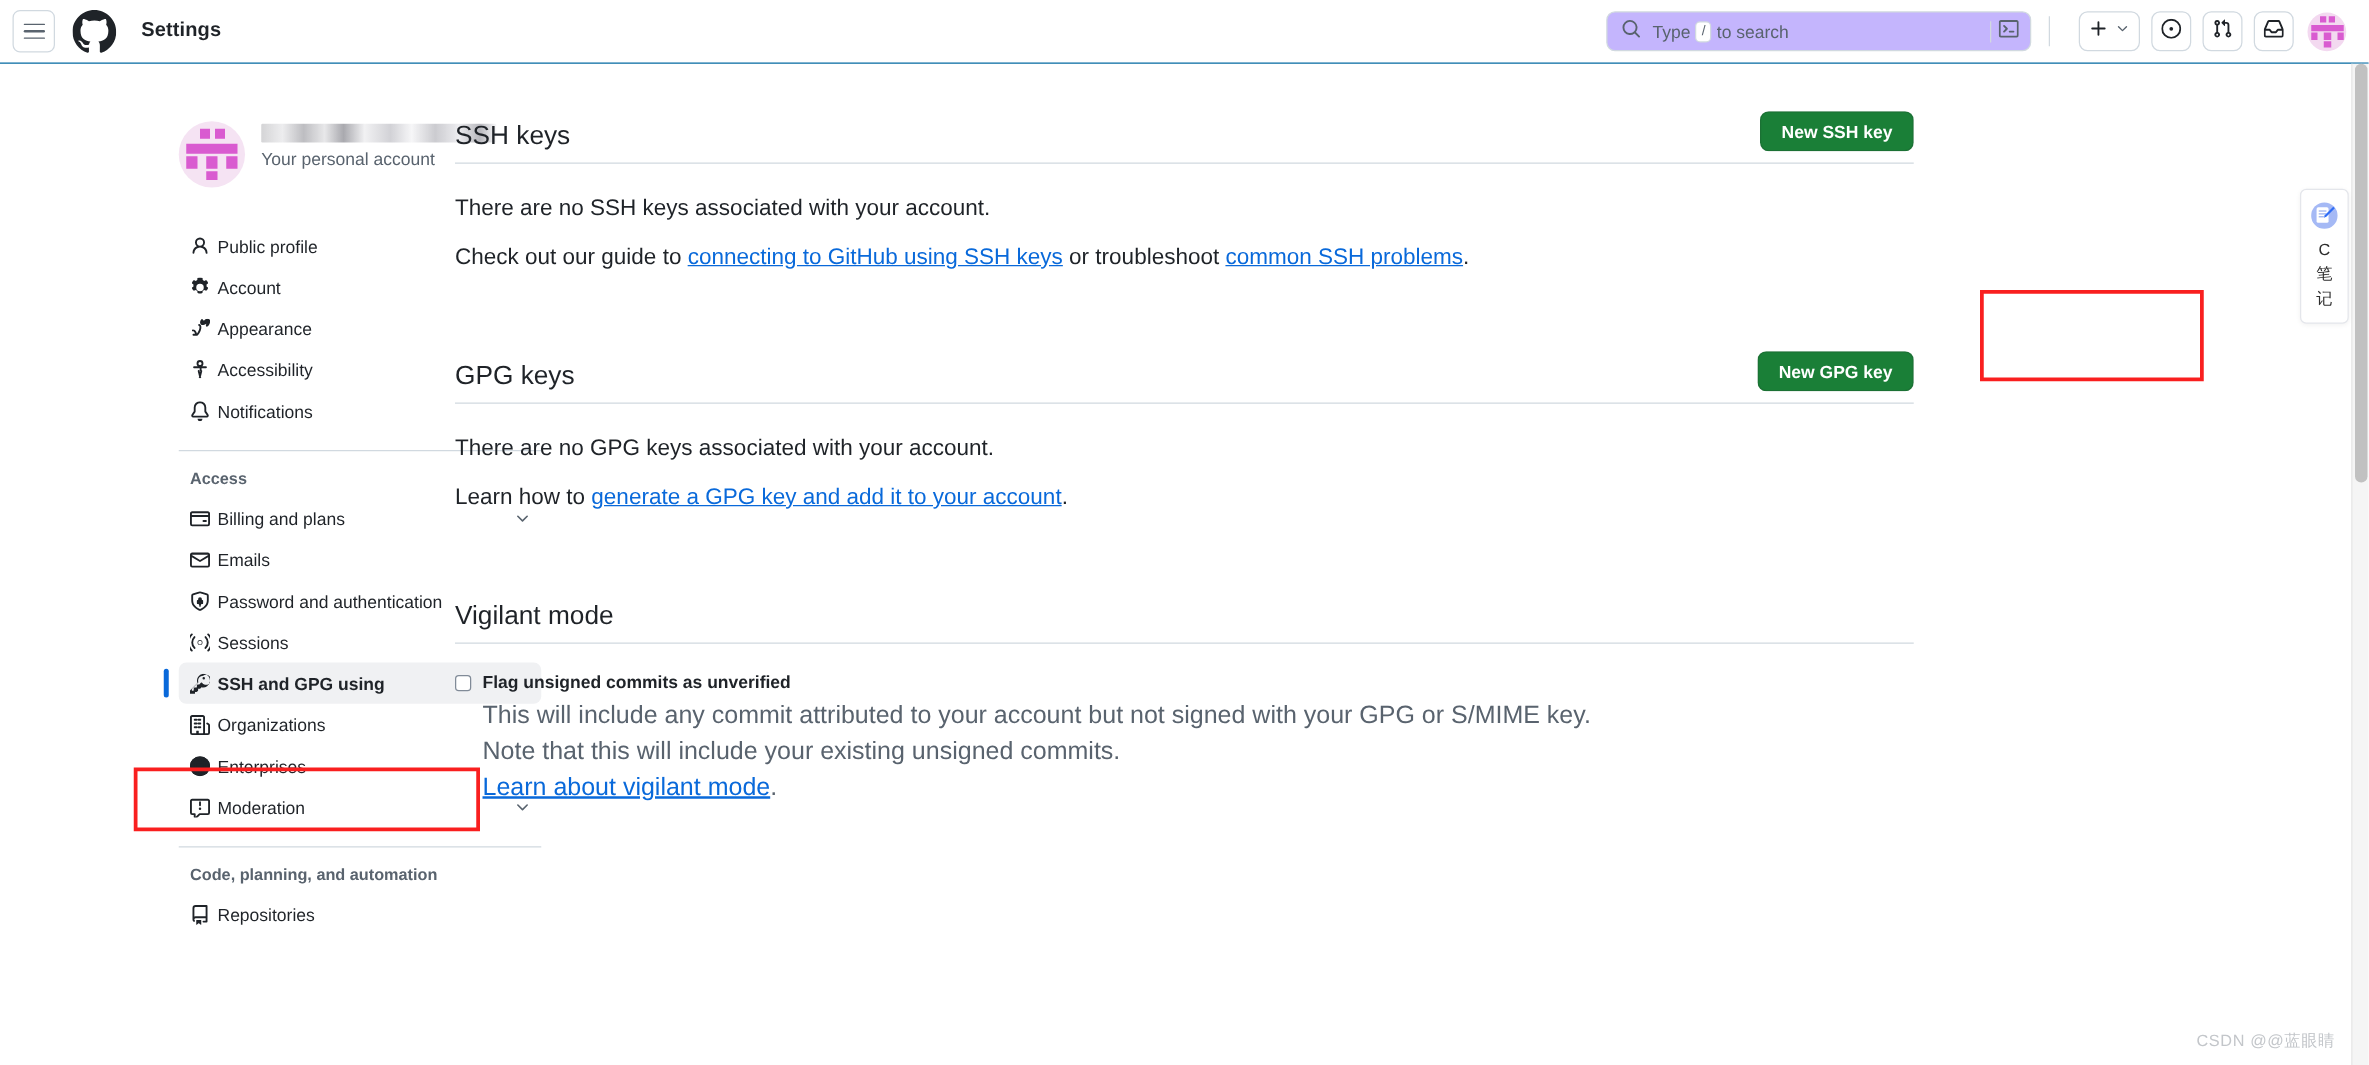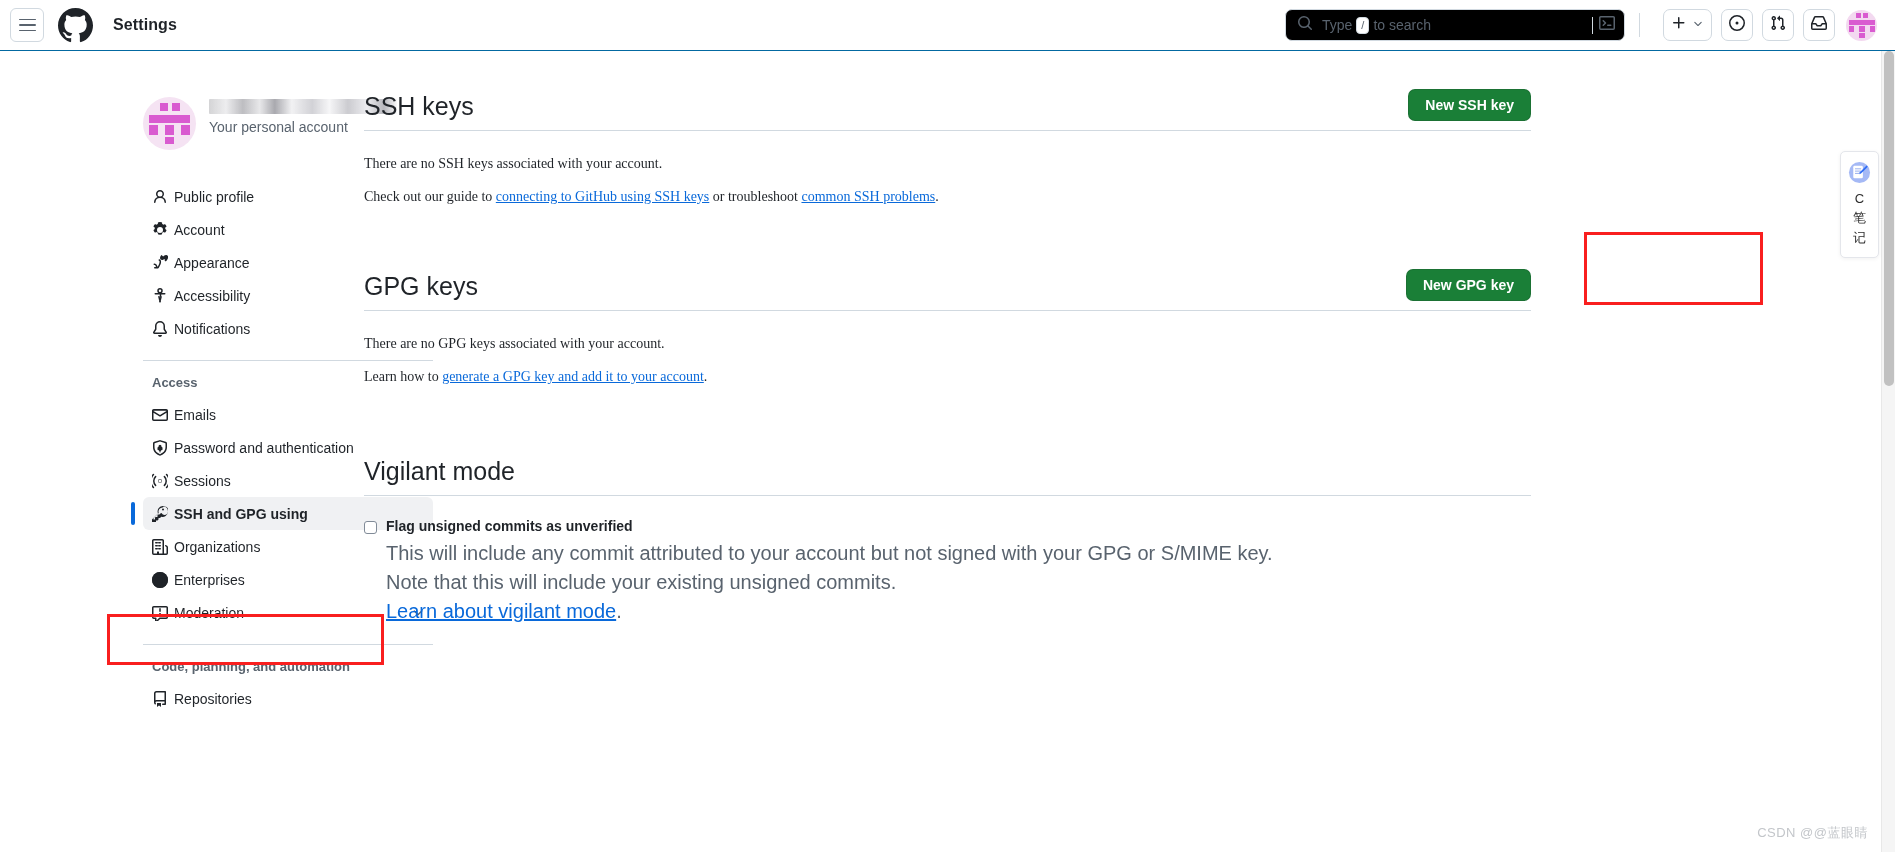--- a/index.html
+++ b/index.html
@@ -46,21 +46,21 @@
     display: flex;
     align-items: center;
     gap: 0;
   }
   .searchbox {
     width: 340px; height: 32px;
     border: 1px solid #d1d9e0;
     border-radius: 7px;
     display: flex; align-items: center;
     padding: 0 9px 0 11px;
-    background: #000000;
+    background: #c4b5fd;
     cursor: text;
   }
   .searchbox .ph {
     margin-left: 9px;
     font-size: 14px;
     color: #59636e;
     display: flex; align-items: center; gap: 4px;
     flex: 1;
   }
   .slashkey {
@@ -196,23 +196,23 @@
     padding: 7px 16px;
     cursor: pointer;
     font-family: inherit;
   }
 
   .sec-head {
     display: flex; align-items: flex-end; justify-content: space-between;
     padding-bottom: 9px;
     border-bottom: 1px solid #d1d9e0;
   }
-  .sec-title { font-size: 25px; font-weight: 400; color: #1f2328; line-height: 1.2; }
+  .sec-title { font-size: 21px; font-weight: 400; color: #1f2328; line-height: 1.2; }
   .sec-body { padding-top: 22px; }
-  .sec-body p { font-size: 14px; color: #1f2328; margin-bottom: 12px; line-height: 1.5; font-family: Liberation Serif, serif; }
+  .sec-body p { font-size: 18px; color: #1f2328; margin-bottom: 12px; line-height: 1.5; }
   a.lnk { color: #0969da; text-decoration: underline; cursor: pointer; }
 
   .sec-gap { height: 50px; }
   .sec-gap-lg { height: 57px; }
 
   .vig-row { display: flex; align-items: flex-start; padding-top: 22px; }
   .vig-check {
     width: 13px; height: 13px;
     border: 1px solid #818b98;
     border-radius: 3px;
@@ -432,20 +432,34 @@
             <path d="M8 16a2 2 0 001.985-1.75c.017-.137-.097-.25-.235-.25h-3.5c-.138 0-.252.113-.235.25A2 2 0 008 16M3 5a5 5 0 0110 0v2.947c0 .05.015.098.042.139l1.703 2.555A1.519 1.519 0 0113.482 13H2.518a1.516 1.516 0 01-1.263-2.36l1.703-2.554A.26.26 0 003 7.947zm5-3.5A3.5 3.5 0 004.5 5v2.947c0 .346-.102.683-.294.97l-1.703 2.556a.02.02 0 00.018.027h10.958a.02.02 0 00.018-.027l-1.703-2.556a1.75 1.75 0 01-.294-.97V5A3.5 3.5 0 008 1.5"></path>
           </svg>
       </span>
       <span class="nlabel">Notifications</span>
     </div>
 
     <div class="nav-sep"></div>
 
     <div class="nav-group-title">Access</div>
 
+    <div class="nav-item">
+      <span class="nic">
+        <svg width="16" height="16" viewBox="0 0 16 16" fill="currentColor">
+            <path d="M10.75 9a.75.75 0 000 1.5h2a.75.75 0 000-1.5z"></path>
+            <path d="M0 3.75C0 2.784.784 2 1.75 2h12.5c.966 0 1.75.784 1.75 1.75v8.5A1.75 1.75 0 0114.25 14H1.75A1.75 1.75 0 010 12.25zM14.5 6.5h-13v5.75c0 .138.112.25.25.25h12.5a.25.25 0 00.25-.25zm0-1.5v-1.25a.25.25 0 00-.25-.25H1.75a.25.25 0 00-.25.25V5z"></path>
+          </svg>
+      </span>
+      <span class="nlabel">Billing and plans</span>
+      <span class="chev">
+        <svg width="14" height="14" viewBox="0 0 16 16" fill="currentColor">
+            <path d="M12.78 5.22a.749.749 0 010 1.06l-4.25 4.25a.749.749 0 01-1.06 0L3.22 6.28a.749.749 0 111.06-1.06L8 8.939l3.72-3.719a.749.749 0 011.06 0"></path>
+          </svg>
+      </span>
+    </div>
 
     <div class="nav-item">
       <span class="nic">
         <svg width="16" height="16" viewBox="0 0 16 16" fill="currentColor">
             <path d="M1.75 2h12.5c.966 0 1.75.784 1.75 1.75v8.5A1.75 1.75 0 0114.25 14H1.75A1.75 1.75 0 010 12.25v-8.5C0 2.784.784 2 1.75 2M1.5 12.251c0 .138.112.25.25.25h12.5a.25.25 0 00.25-.25V5.809L8.38 9.397a.75.75 0 01-.76 0L1.5 5.809zm0-8.181v.012l6.5 3.819 6.5-3.819v-.032a.25.25 0 00-.25-.25H1.75a.25.25 0 00-.25.25z"></path>
           </svg>
       </span>
       <span class="nlabel">Emails</span>
     </div>
 

